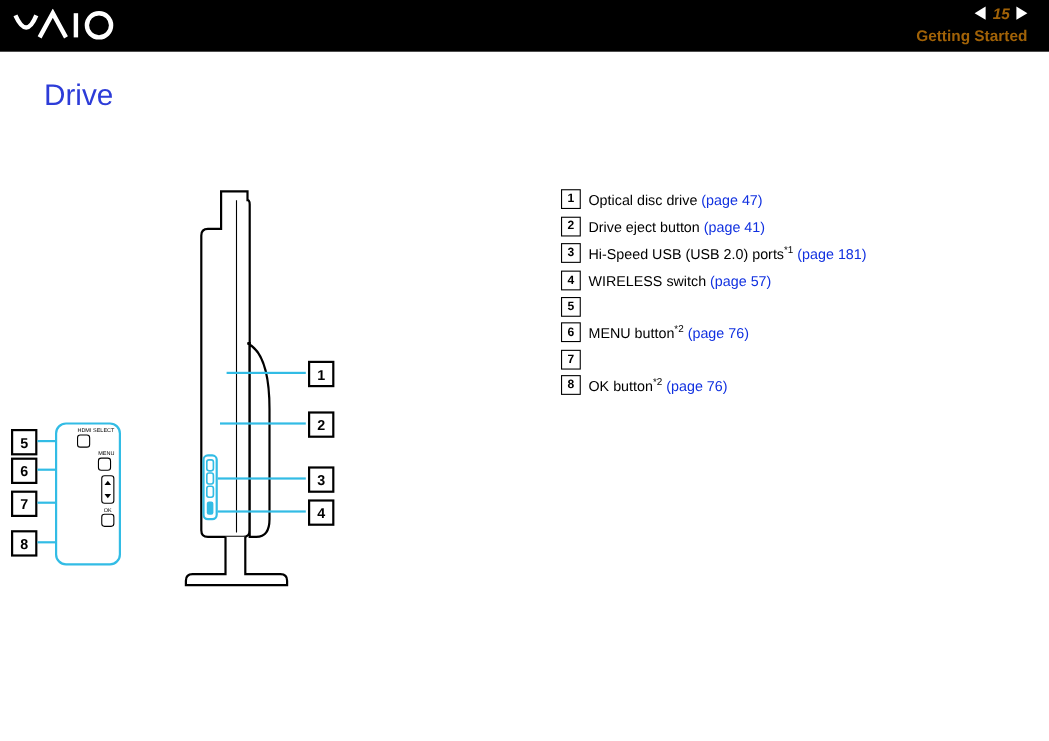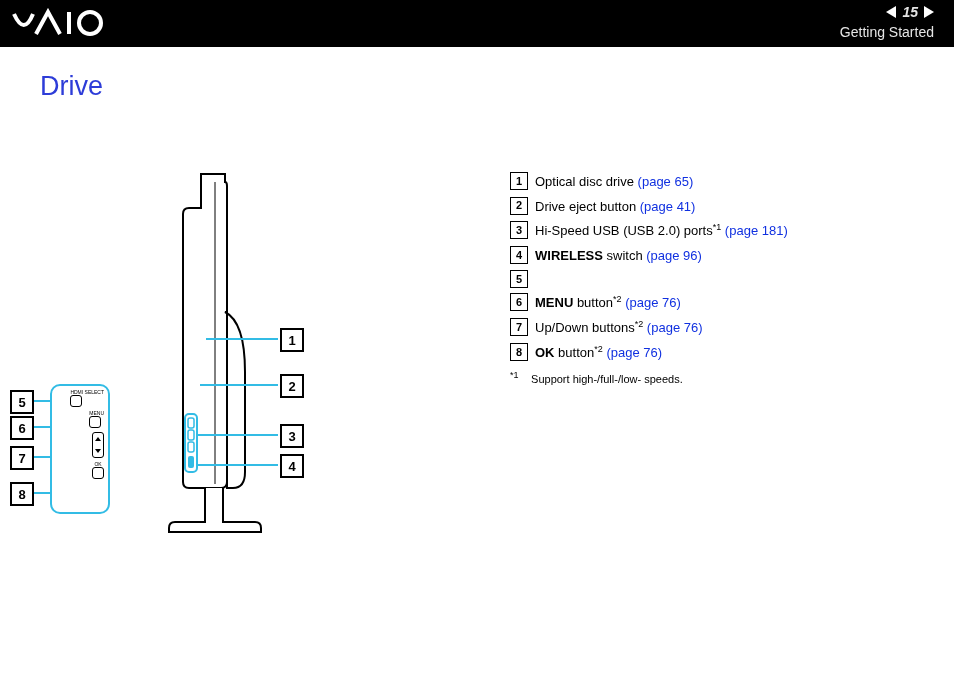--- a/index.html
+++ b/index.html
@@ -1,30 +1,30 @@
 <!DOCTYPE html>
 <html><head>
 <meta charset="utf-8">
 <style>
   html,body{margin:0;padding:0;width:954px;height:674px;background:#fff;font-family:Arial,Helvetica,sans-serif;color:#000;overflow:hidden}
-  .hdr{background:#000;height:47px;position:relative;color:#e5e5e5}
+  .hdr{background:#000;height:47px;position:relative;color:#a16207}
   .logo{position:absolute;left:12px;top:8px}
   .pager{position:absolute;right:20px;top:4px;font-weight:bold;font-style:italic;font-size:14px;display:flex;align-items:center;gap:6px}
   .tri{width:0;height:0;border-top:6px solid transparent;border-bottom:6px solid transparent}
   .tri.l{border-right:10px solid #fff}
   .tri.r{border-left:10px solid #fff}
-  .section{position:absolute;right:20px;top:24px;font-weight:normal;font-size:14px}
+  .section{position:absolute;right:20px;top:24px;font-weight:bold;font-size:14px}
   .title{color:#2d3cd8;font-size:27px;margin:24px 0 0 40px;font-weight:normal}
   .content{position:relative}
   .figure{position:absolute;left:50px;top:70px}
   .legend{position:absolute;left:510px;top:70px;font-size:13px;line-height:1.5}
   .legend .row{display:flex;align-items:flex-start;margin-bottom:5px}
   .numbox{display:inline-flex;width:16px;height:16px;border:1.5px solid #000;font-size:11px;align-items:center;justify-content:center;margin-right:7px;font-weight:bold;flex:0 0 16px}
   .link{color:#1030e0}
-  .bold{font-weight:bold}
+  .bold{font-weight:normal}
   .foot{font-size:11px;margin-top:4px}
   .foot .sup{font-size:9px;vertical-align:super;display:inline-block;width:18px}
   sup{font-size:9px}
   
   .panel{position:absolute;border:2px solid #32bce5;border-radius:10px;width:56px;height:126px;left:0;top:212px;background:#fff}
   .panel .prow{display:flex;align-items:center;justify-content:space-between;margin:4px 4px}
   .plabel{font-size:5px;text-align:center;color:#000;line-height:1}
   .pbtn{width:10px;height:10px;border:1px solid #000;border-radius:3px;background:#fff}
   .pupdown{width:10px;height:24px;border:1px solid #000;border-radius:3px;background:#fff;display:flex;flex-direction:column;align-items:center;justify-content:space-around}
   .ptri{width:0;height:0;border-left:3px solid transparent;border-right:3px solid transparent}
@@ -122,48 +122,46 @@
     <div class="callbox" style="left:230px;top:156px">1</div>
     <div class="callbox" style="left:230px;top:202px">2</div>
     <div class="callbox" style="left:230px;top:252px">3</div>
     <div class="callbox" style="left:230px;top:282px">4</div>
   </div>
 
   <div class="legend">
     <div id="legend-rows">
         <div class="row">
           <span class="numbox">1</span>
-          <span>Optical disc drive <span class="link">(page 65)</span></span>
+          <span>Optical disc drive <span class="link">(page 47)</span></span>
         </div>
         <div class="row">
           <span class="numbox">2</span>
           <span>Drive eject button <span class="link">(page 41)</span></span>
         </div>
         <div class="row">
           <span class="numbox">3</span>
           <span>Hi-Speed USB (USB 2.0) ports<sup>*1</sup><span class="link"> (page 181)</span></span>
         </div>
         <div class="row">
           <span class="numbox">4</span>
-          <span><span class="bold">WIRELESS</span> switch <span class="link">(page 96)</span></span>
+          <span><span class="bold">WIRELESS</span> switch <span class="link">(page 57)</span></span>
         </div>
         <div class="row">
           <span class="numbox">5</span>
         </div>
         <div class="row">
           <span class="numbox">6</span>
           <span><span class="bold">MENU</span> button<sup>*2</sup><span class="link"> (page 76)</span></span>
         </div>
         <div class="row">
           <span class="numbox">7</span>
-          <span>Up/Down buttons<sup>*2</sup><span class="link"> (page 76)</span></span>
         </div>
         <div class="row">
           <span class="numbox">8</span>
           <span><span class="bold">OK</span> button<sup>*2</sup><span class="link"> (page 76)</span></span>
         </div>
       </div>
     <div id="footnotes" style="margin-top:6px">
-        <div class="foot"><span class="sup">*1</span> Support high-/full-/low- speeds.</div>
       </div>
   </div>
 
 </div>
 
 </body></html>

